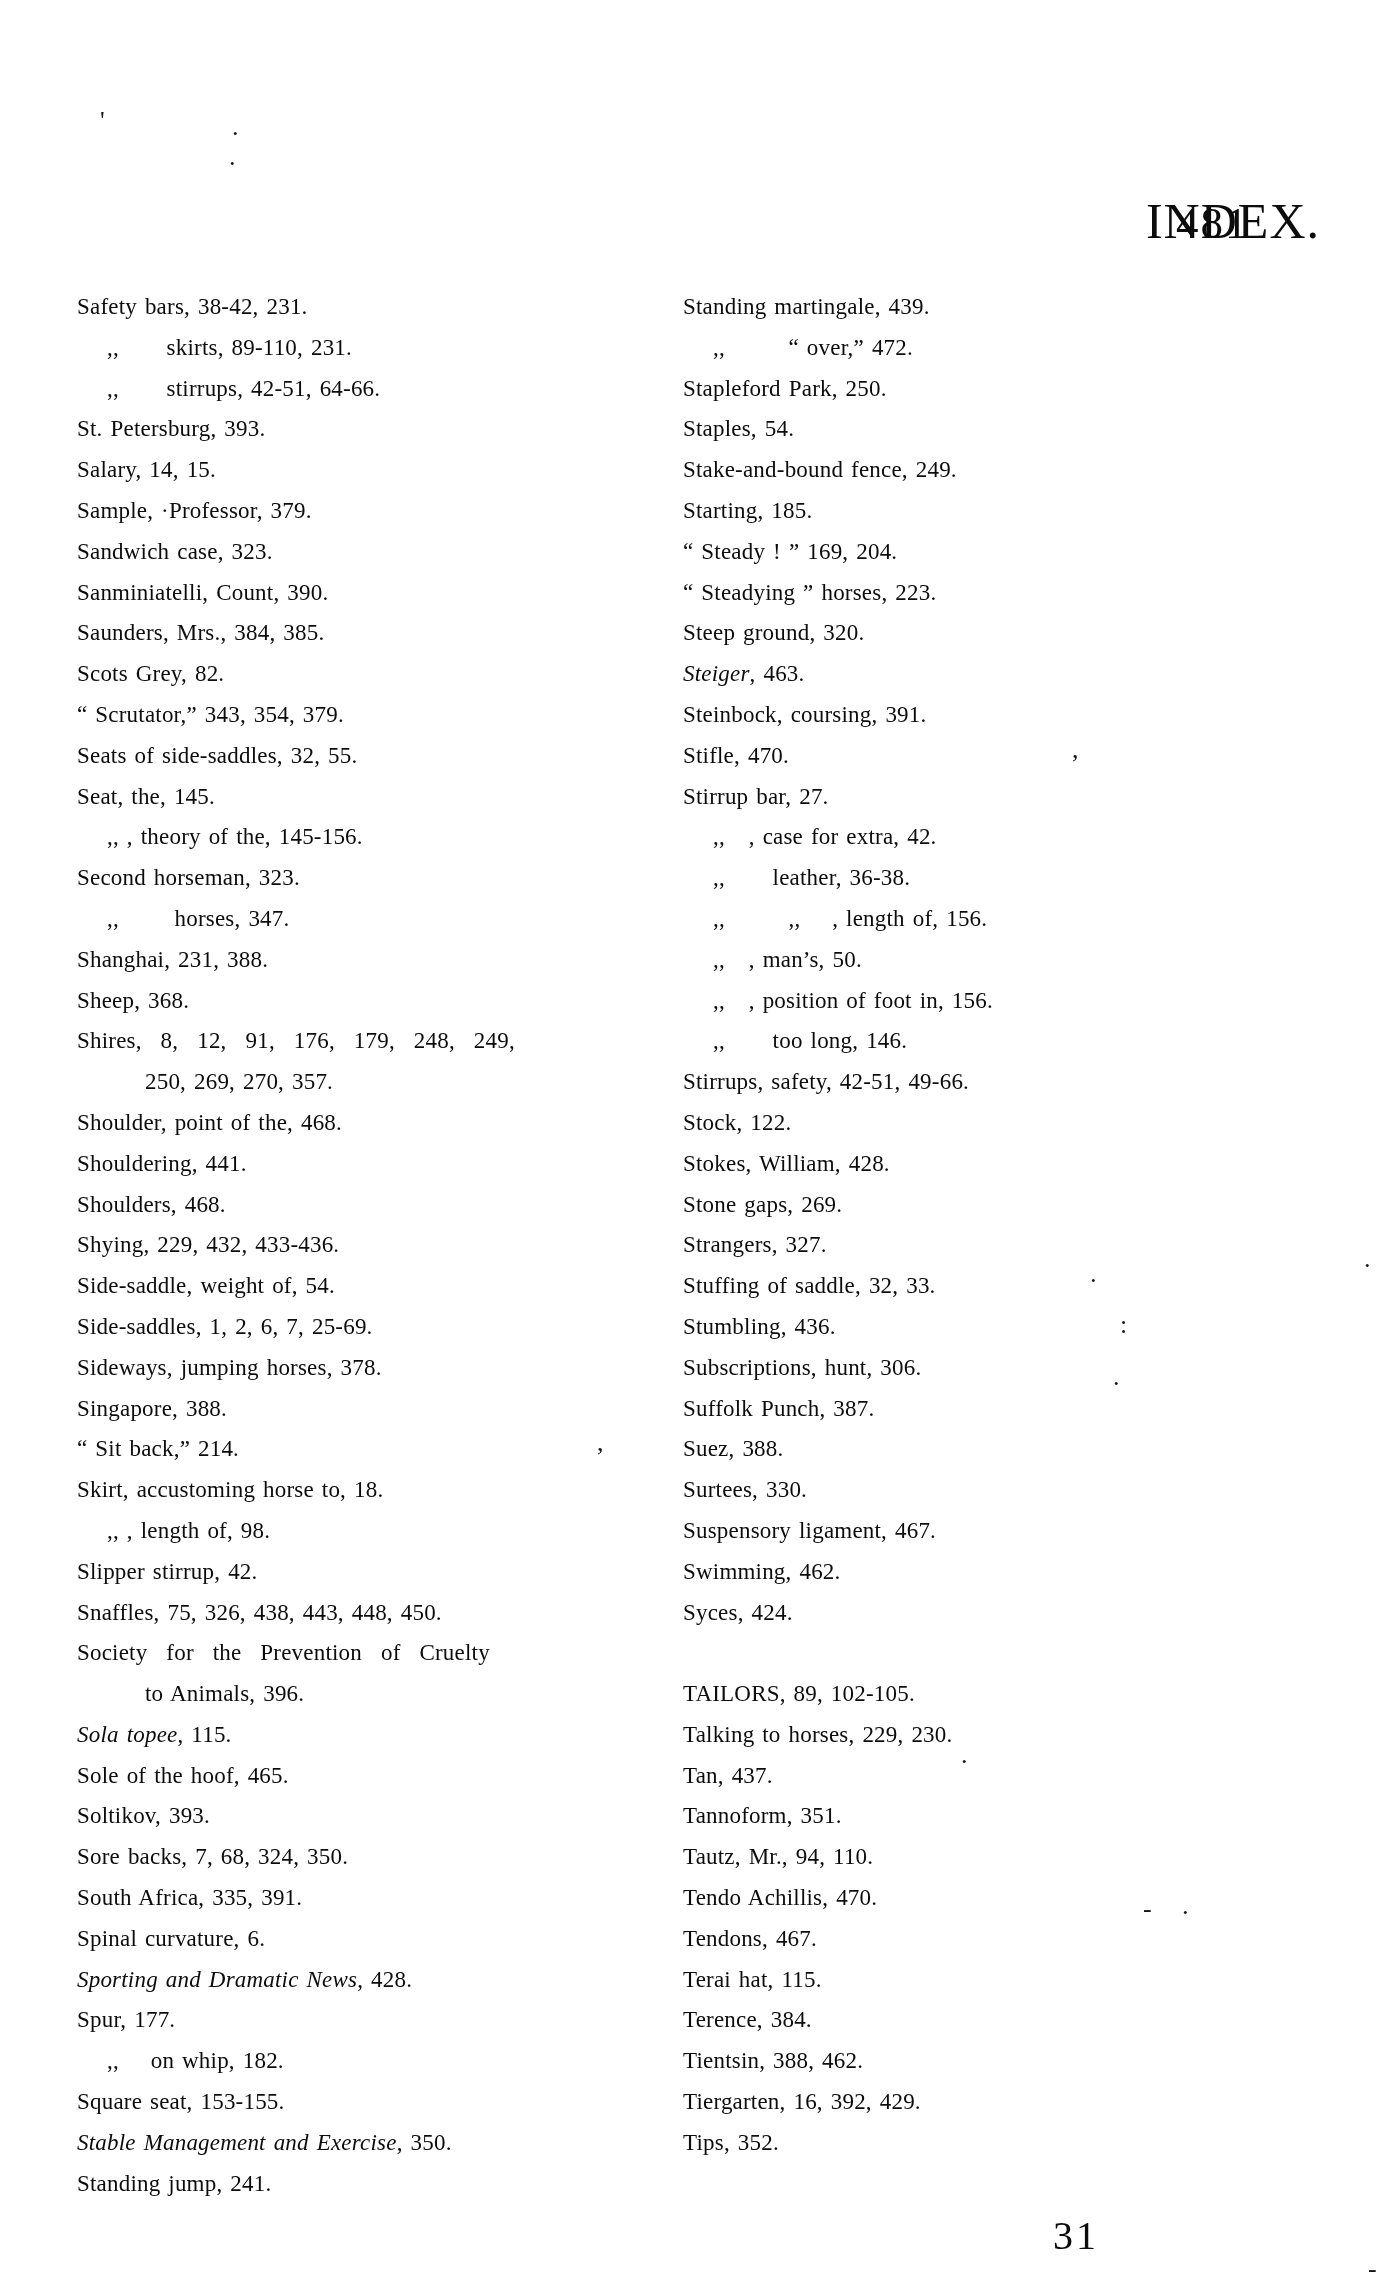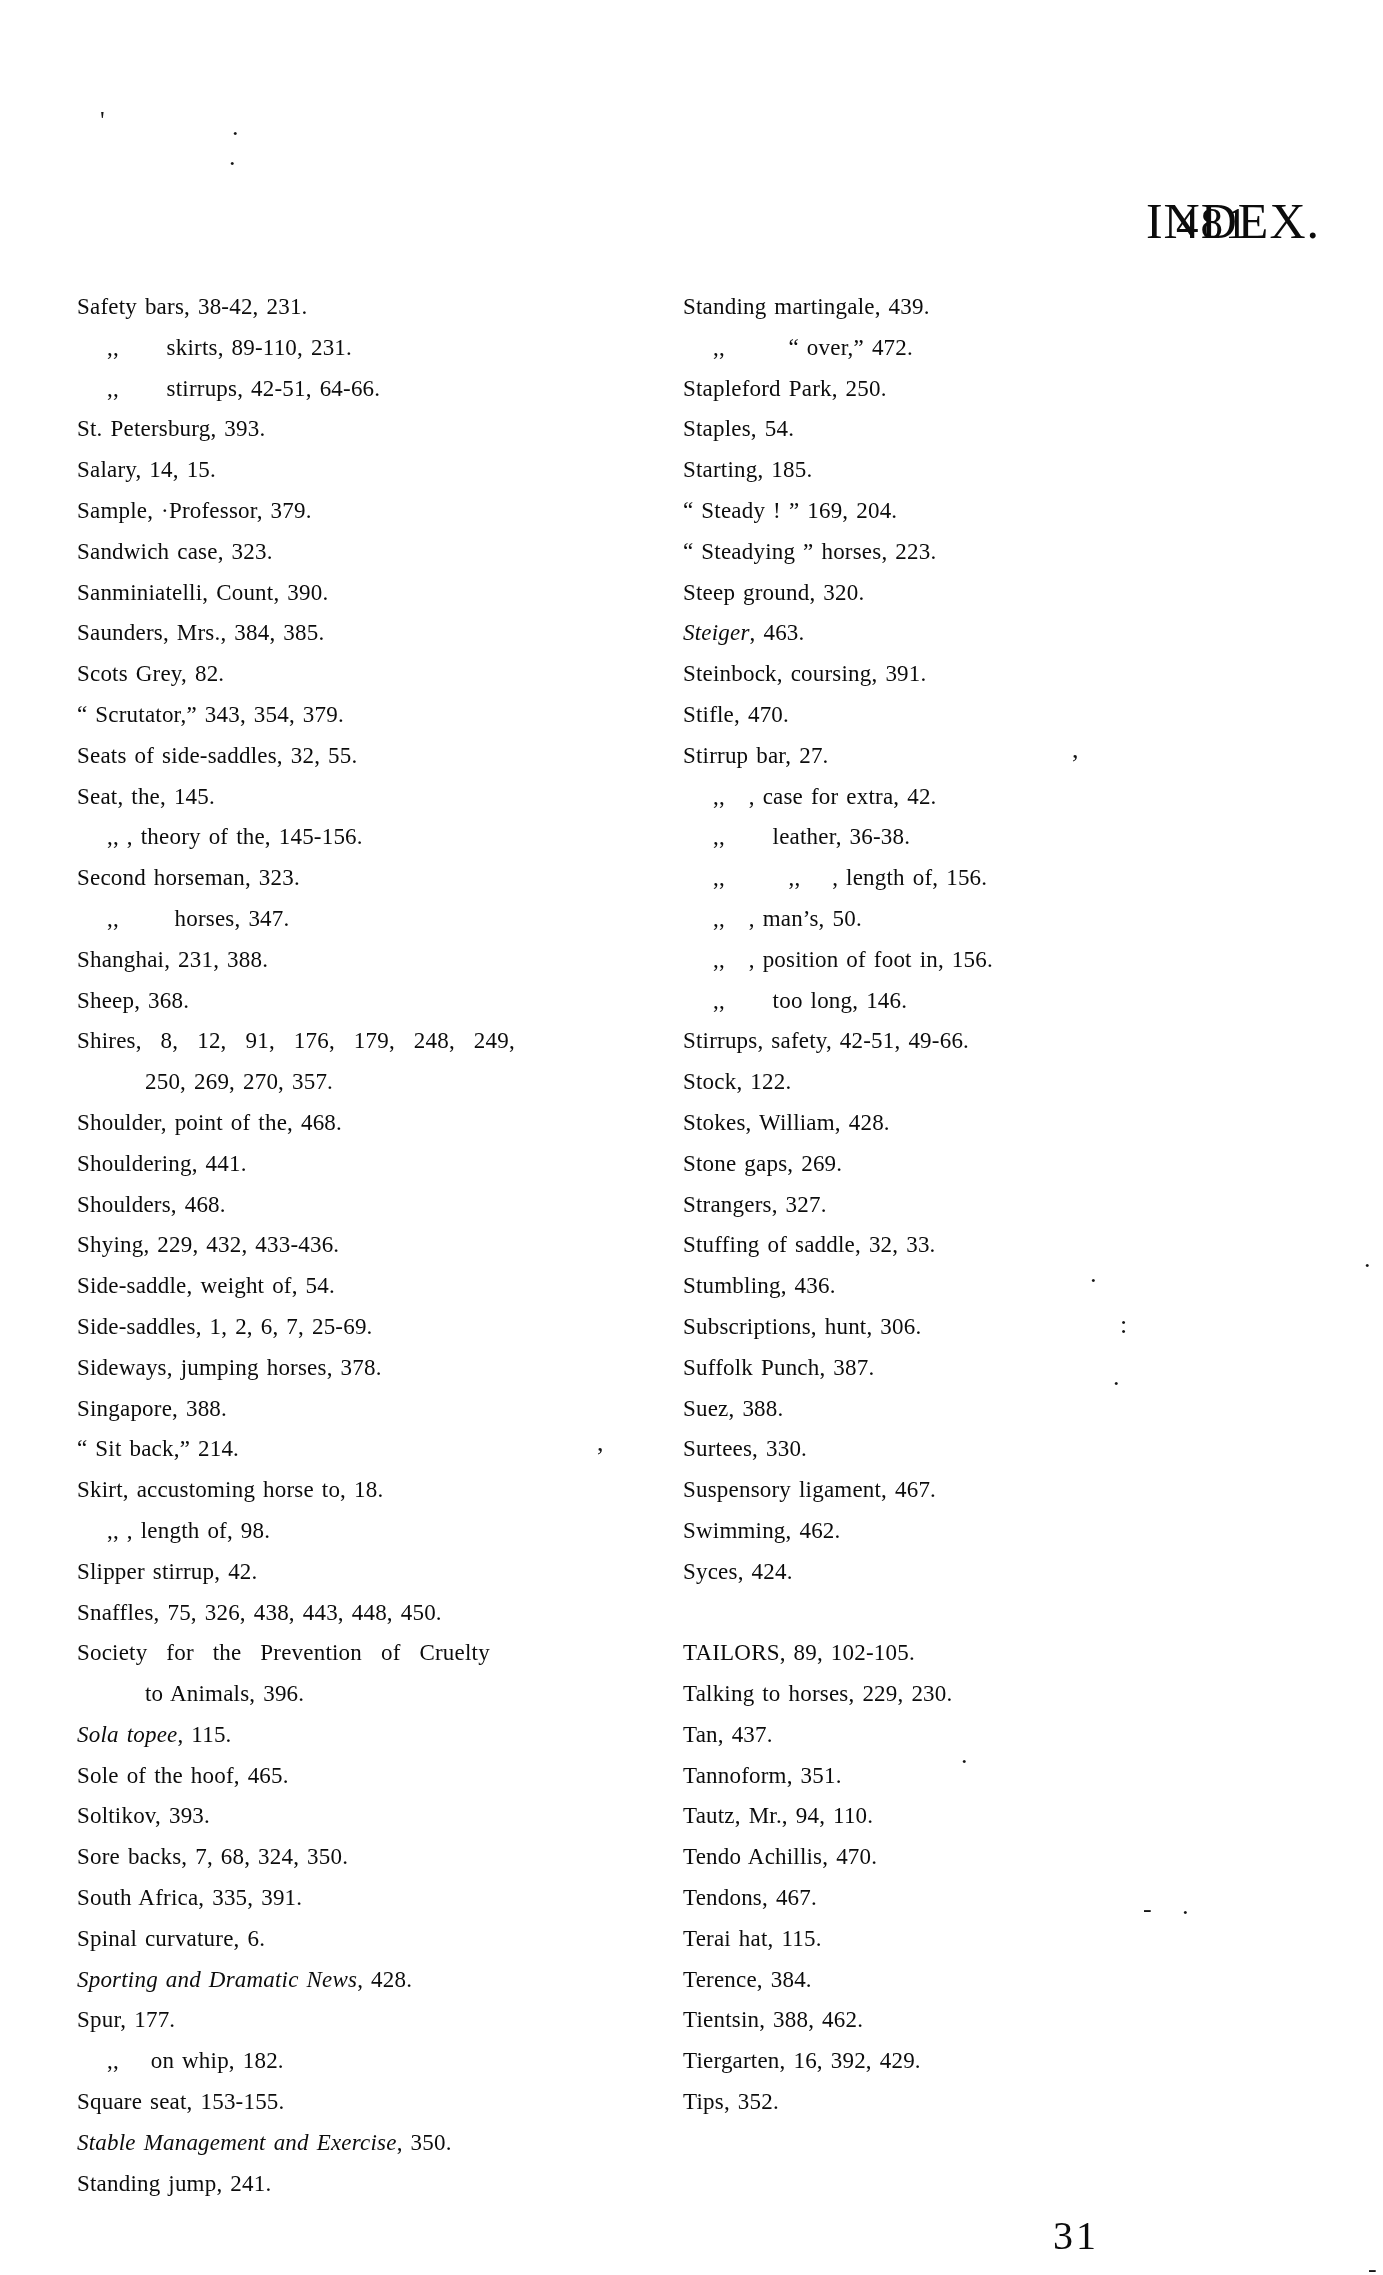--- a/index.html
+++ b/index.html
@@ -117,20 +117,21 @@
       <div class="line ind1"><span>,,    on whip, 182.</span></div>
       <div class="line"><span>Square seat, 153-155.</span></div>
       <div class="line"><em>Stable Management and Exercise</em><span>, 350.</span></div>
       <div class="line"><span>Standing jump, 241.</span></div>
     </div>
   <div class="col col-right">
       <div class="line"><span>Standing martingale, 439.</span></div>
       <div class="line ind1"><span>,,        “ over,” 472.</span></div>
       <div class="line"><span>Stapleford Park, 250.</span></div>
       <div class="line"><span>Staples, 54.</span></div>
+      <div class="line"><span>Stake-and-bound fence, 249.</span></div>
       <div class="line"><span>Starting, 185.</span></div>
       <div class="line"><span>“ Steady ! ” 169, 204.</span></div>
       <div class="line"><span>“ Steadying ” horses, 223.</span></div>
       <div class="line"><span>Steep ground, 320.</span></div>
       <div class="line"><em>Steiger</em><span>, 463.</span></div>
       <div class="line"><span>Steinbock, coursing, 391.</span></div>
       <div class="line"><span>Stifle, 470.</span></div>
       <div class="line"><span>Stirrup bar, 27.</span></div>
       <div class="line ind1"><span>,,   , case for extra, 42.</span></div>
       <div class="line ind1"><span>,,      leather, 36-38.</span></div>

